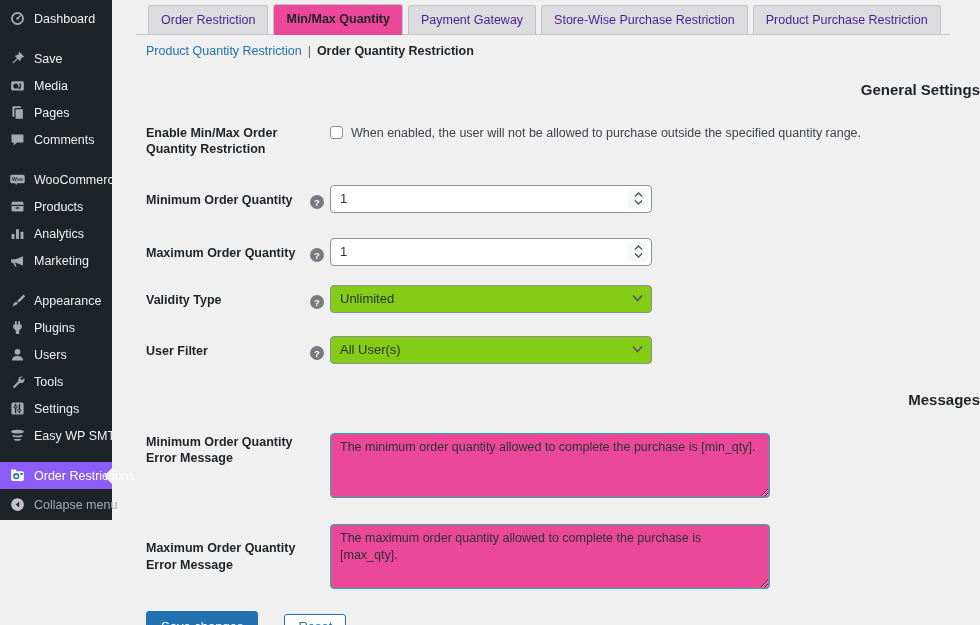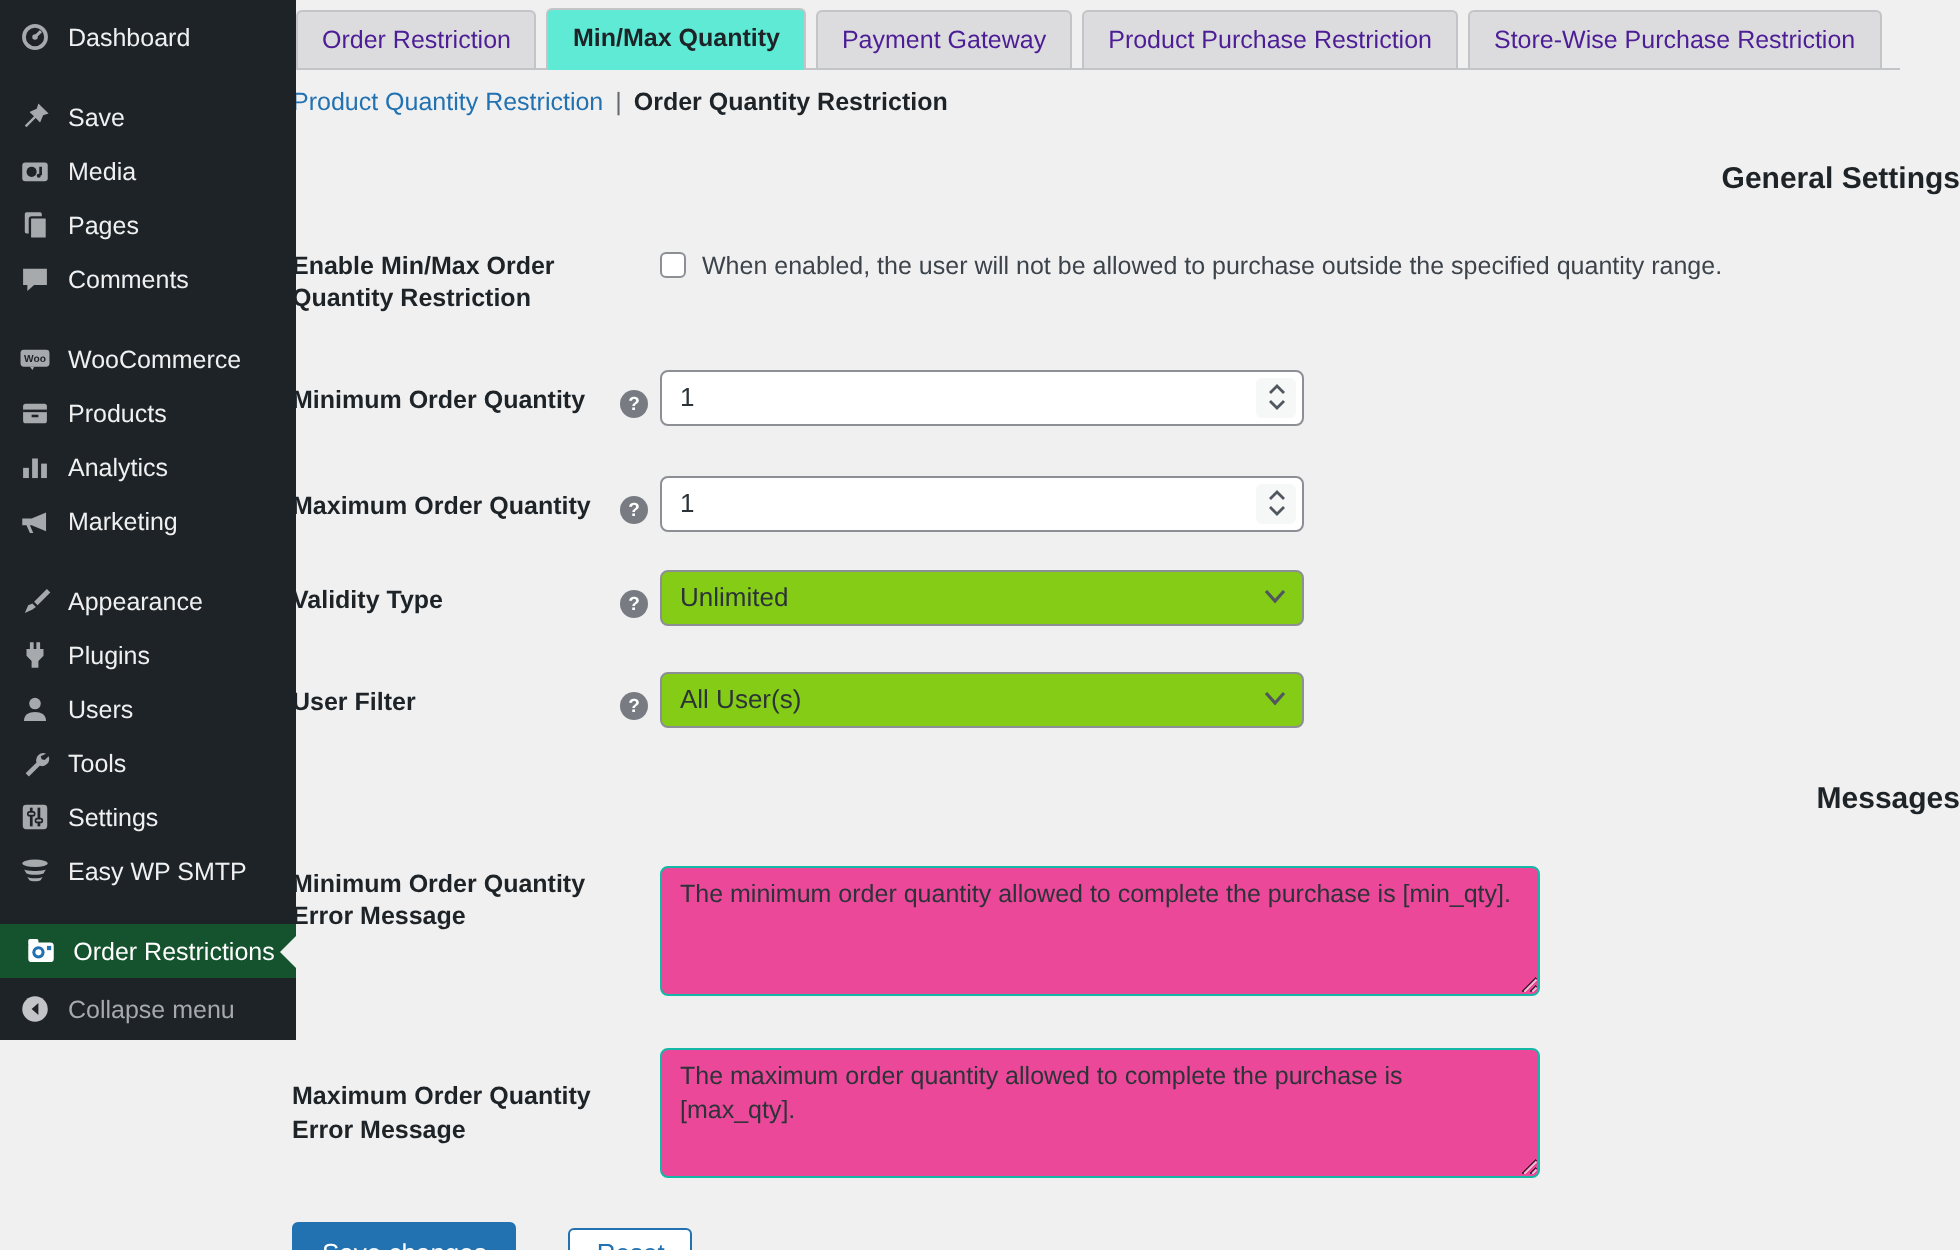--- a/index.html
+++ b/index.html
@@ -6,36 +6,36 @@
   html, body { width: 980px; height: 625px; }
   body {
     font-family: "Liberation Sans", sans-serif;
     background: #f0f0f1;
     overflow: hidden;
     position: relative;
   }
 
   
   .sidebar {
-    position: absolute; left: 0; top: 0; width: 148px;
+    position: absolute; left: 0; top: 0; width: 112px;
     background: #1d2327;
     padding: 5px 0 2px 0;
   }
   .menu-item {
     position: relative;
     display: flex; align-items: center; gap: 8px;
     padding: 5px 8px 5px 9px;
     min-height: 26px;
     color: #f0f0f1; font-size: 12.5px;
     cursor: pointer; white-space: nowrap;
   }
   .menu-item.gap { margin-top: 13px; }
   .menu-item .mi-icon { width: 17px; height: 17px; flex: none; display: inline-flex; }
   .menu-item .mi-icon svg { width: 17px; height: 17px; }
-  .menu-item.active { background: #14532d; color: #fff; justify-content: center; }
+  .menu-item.active { background: #8b5cf6; color: #fff; }
   .menu-item.active::after {
     content: ""; position: absolute; right: 0; top: 50%; margin-top: -8px;
     border: 8px solid transparent; border-right-color: #f0f0f1;
   }
   .menu-item.collapse { color: #a7aaad; margin-top: 2px; }
 
   
   .content { margin-left: 128px; height: 625px; }
 
   .tabwrap {
@@ -48,21 +48,21 @@
   .nav-tab {
     font-family: "Liberation Sans", sans-serif;
     font-size: 12.5px; color: #4c1d95;
     background: #dcdcde;
     border: 1px solid #c3c4c7; border-bottom: none;
     border-radius: 3px 3px 0 0;
     padding: 7px 12px;
     white-space: nowrap; cursor: pointer;
   }
   .nav-tab.active {
-    background: #5eead4; color: #1d2327; font-weight: bold;
+    background: #ec4899; color: #1d2327; font-weight: bold;
     margin-bottom: -1px; padding-bottom: 9px;
   }
 
   .breadcrumb { margin: 9px 0 0 18px; font-size: 12.5px; color: #3c434a; }
   .breadcrumb .bc-link { color: #2271b1; text-decoration: none; cursor: pointer; }
   .breadcrumb .bc-sep { margin: 0 6px; color: #646970; }
   .breadcrumb .bc-current { font-weight: bold; color: #1d2327; }
 
   .form-area { padding: 0 0 0 18px; }
   .section-heading { margin-top: 23px; font-size: 15px; font-weight: bold; color: #1d2327; text-align: right; }
@@ -302,22 +302,22 @@
       </div>
     </nav>
 </aside>
 
 <main class="content">
 
   <div class="tabwrap">
       <button class="nav-tab">Order Restriction</button>
       <button class="nav-tab active">Min/Max Quantity</button>
       <button class="nav-tab">Payment Gateway</button>
+      <button class="nav-tab">Store-Wise Purchase Restriction</button>
       <button class="nav-tab">Product Purchase Restriction</button>
-      <button class="nav-tab">Store-Wise Purchase Restriction</button>
     </div>
 
   <div class="breadcrumb">
     <span class="bc-link">Product Quantity Restriction</span><span class="bc-sep">|</span><span class="bc-current">Order Quantity Restriction</span>
   </div>
 
   <div class="form-area">
 
     <div class="section-heading">General Settings</div>
 

